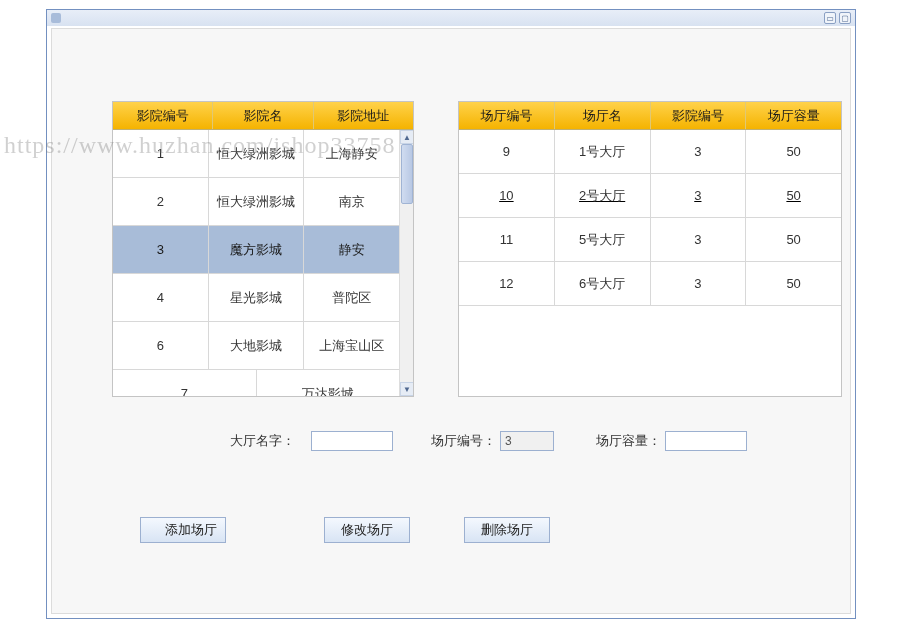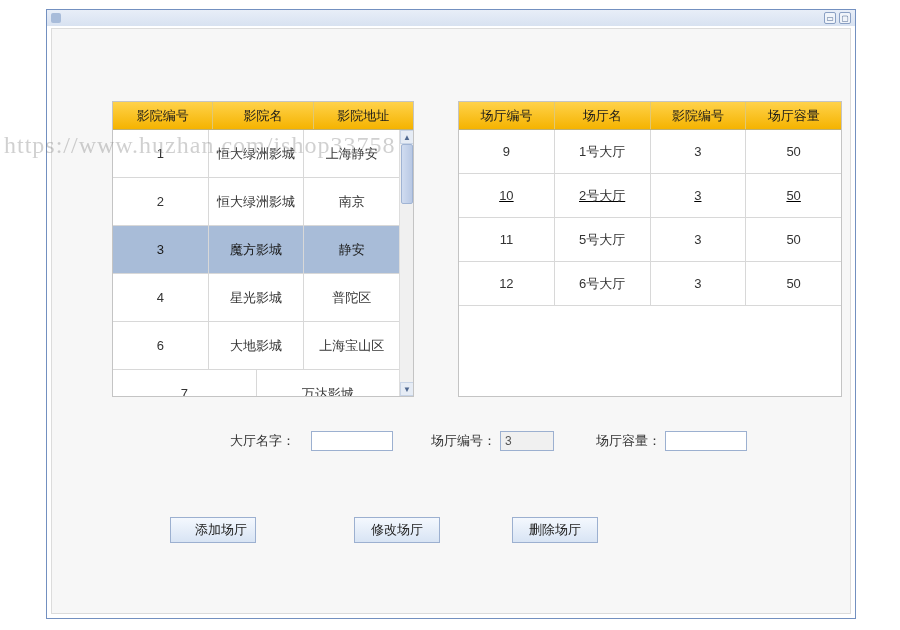--- a/index.html
+++ b/index.html
@@ -148,23 +148,23 @@
       display:flex; align-items:center;
     }
     .btn {
       width: 86px; height: 26px;
       border:1px solid #9cb0d0;
       background: linear-gradient(#f4f8fe, #d8e4f4);
       font-size:13px; color:#222;
       cursor:pointer;
       display:flex; align-items:center; justify-content:center;
     }
-    .b1 { margin-left: 118px; padding-left: 16px; }
+    .b1 { margin-left: 88px; padding-left: 16px; }
     .b2 { margin-left: 98px; }
-    .b3 { margin-left: 72px; }
+    .b3 { margin-left: 54px; }
 
     .watermark {
       position:absolute;
       left: 4px; top: 132px;
       font-family: "Times New Roman", serif;
       font-size: 24px;
       color: rgba(120,120,120,0.35);
       letter-spacing: 1px;
       pointer-events:none;
       user-select:none;

